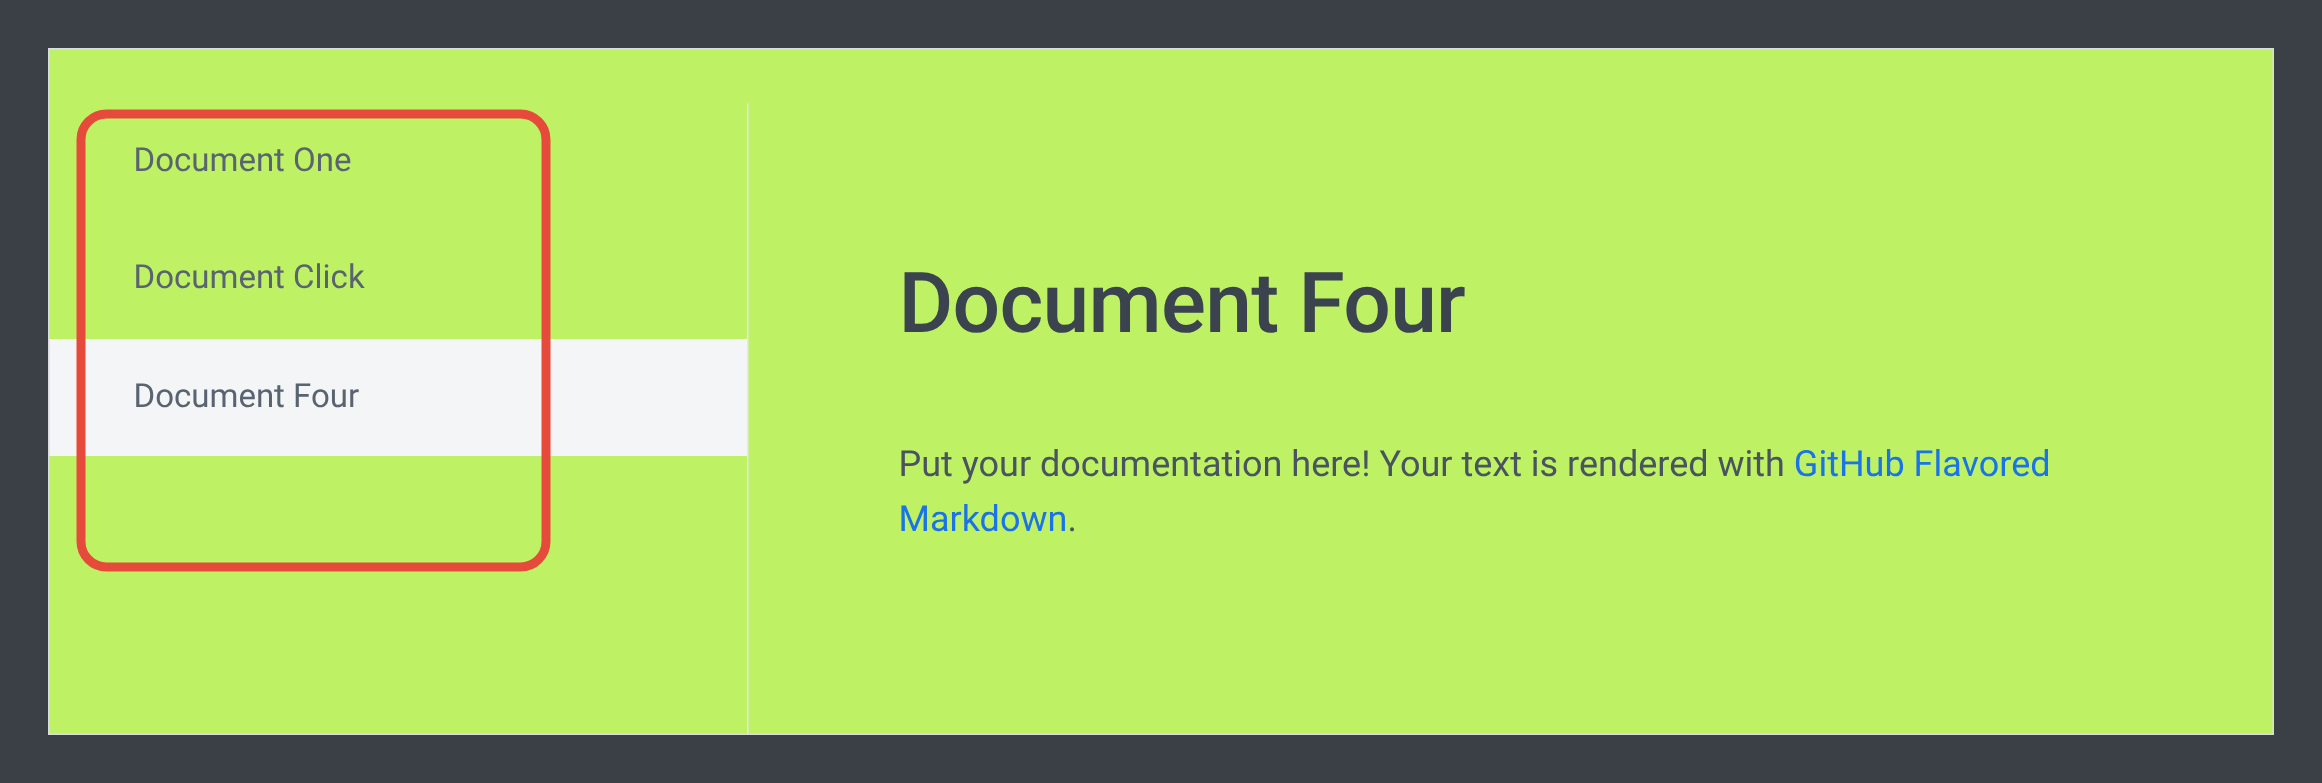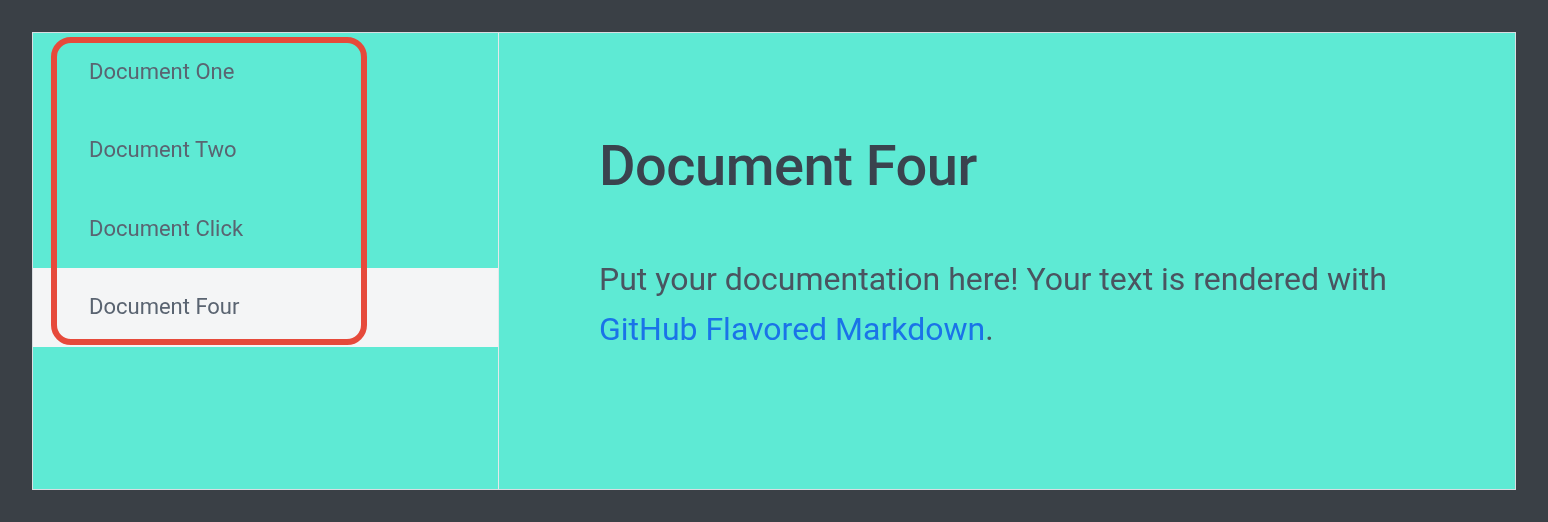--- a/index.html
+++ b/index.html
@@ -9,26 +9,27 @@
     }
     body {
       font-family: -apple-system, BlinkMacSystemFont, "Segoe UI", Roboto, "Helvetica Neue", Arial, sans-serif;
       background: #3a4046;
       width: 1548px;
       height: 522px;
       padding: 32px;
       overflow: hidden;
     }
     .panel {
-      background: #5eead4;
+      background: #bef264;
       width: 100%;
       height: 100%;
       border: 1px solid #d9dde1;
       display: flex;
-      flex-direction: row;
+      flex-direction: column;
+      align-items: center;
     }
     .topbar {
       height: 36px;
       border-bottom: 1px solid #e5e8eb;
       flex: 0 0 auto;
     }
     .body {
       flex: 1;
       display: flex;
       min-height: 0;
@@ -66,44 +67,41 @@
       color: #3c4753;
     }
     .content h1 {
       font-size: 56px;
       font-weight: 500;
       color: #3a434e;
       margin-bottom: 56px;
       letter-spacing: -0.5px;
     }
     .content p {
-      font-size: 32px;
+      font-size: 24px;
       line-height: 1.55;
       color: #4a5460;
       margin-bottom: 40px;
     }
     .content a {
       color: #1a73e8;
       text-decoration: none;
     }
   </style>
 </head>
 <body>
 
 <div class="panel">
   <div class="topbar"></div>
   <div class="body">
     <div class="sidebar">
       <div class="sidebar-item">
         <span>Document One</span>
       </div>
       <div class="sidebar-item">
-        <span>Document Two</span>
-      </div>
-      <div class="sidebar-item">
         <span>Document Click</span>
       </div>
       <div class="sidebar-item selected">
         <span>Document Four</span>
       </div>
       <div class="highlight-box"></div>
     </div>
     <div class="content">
       <h1>Document Four</h1>
       <p>

